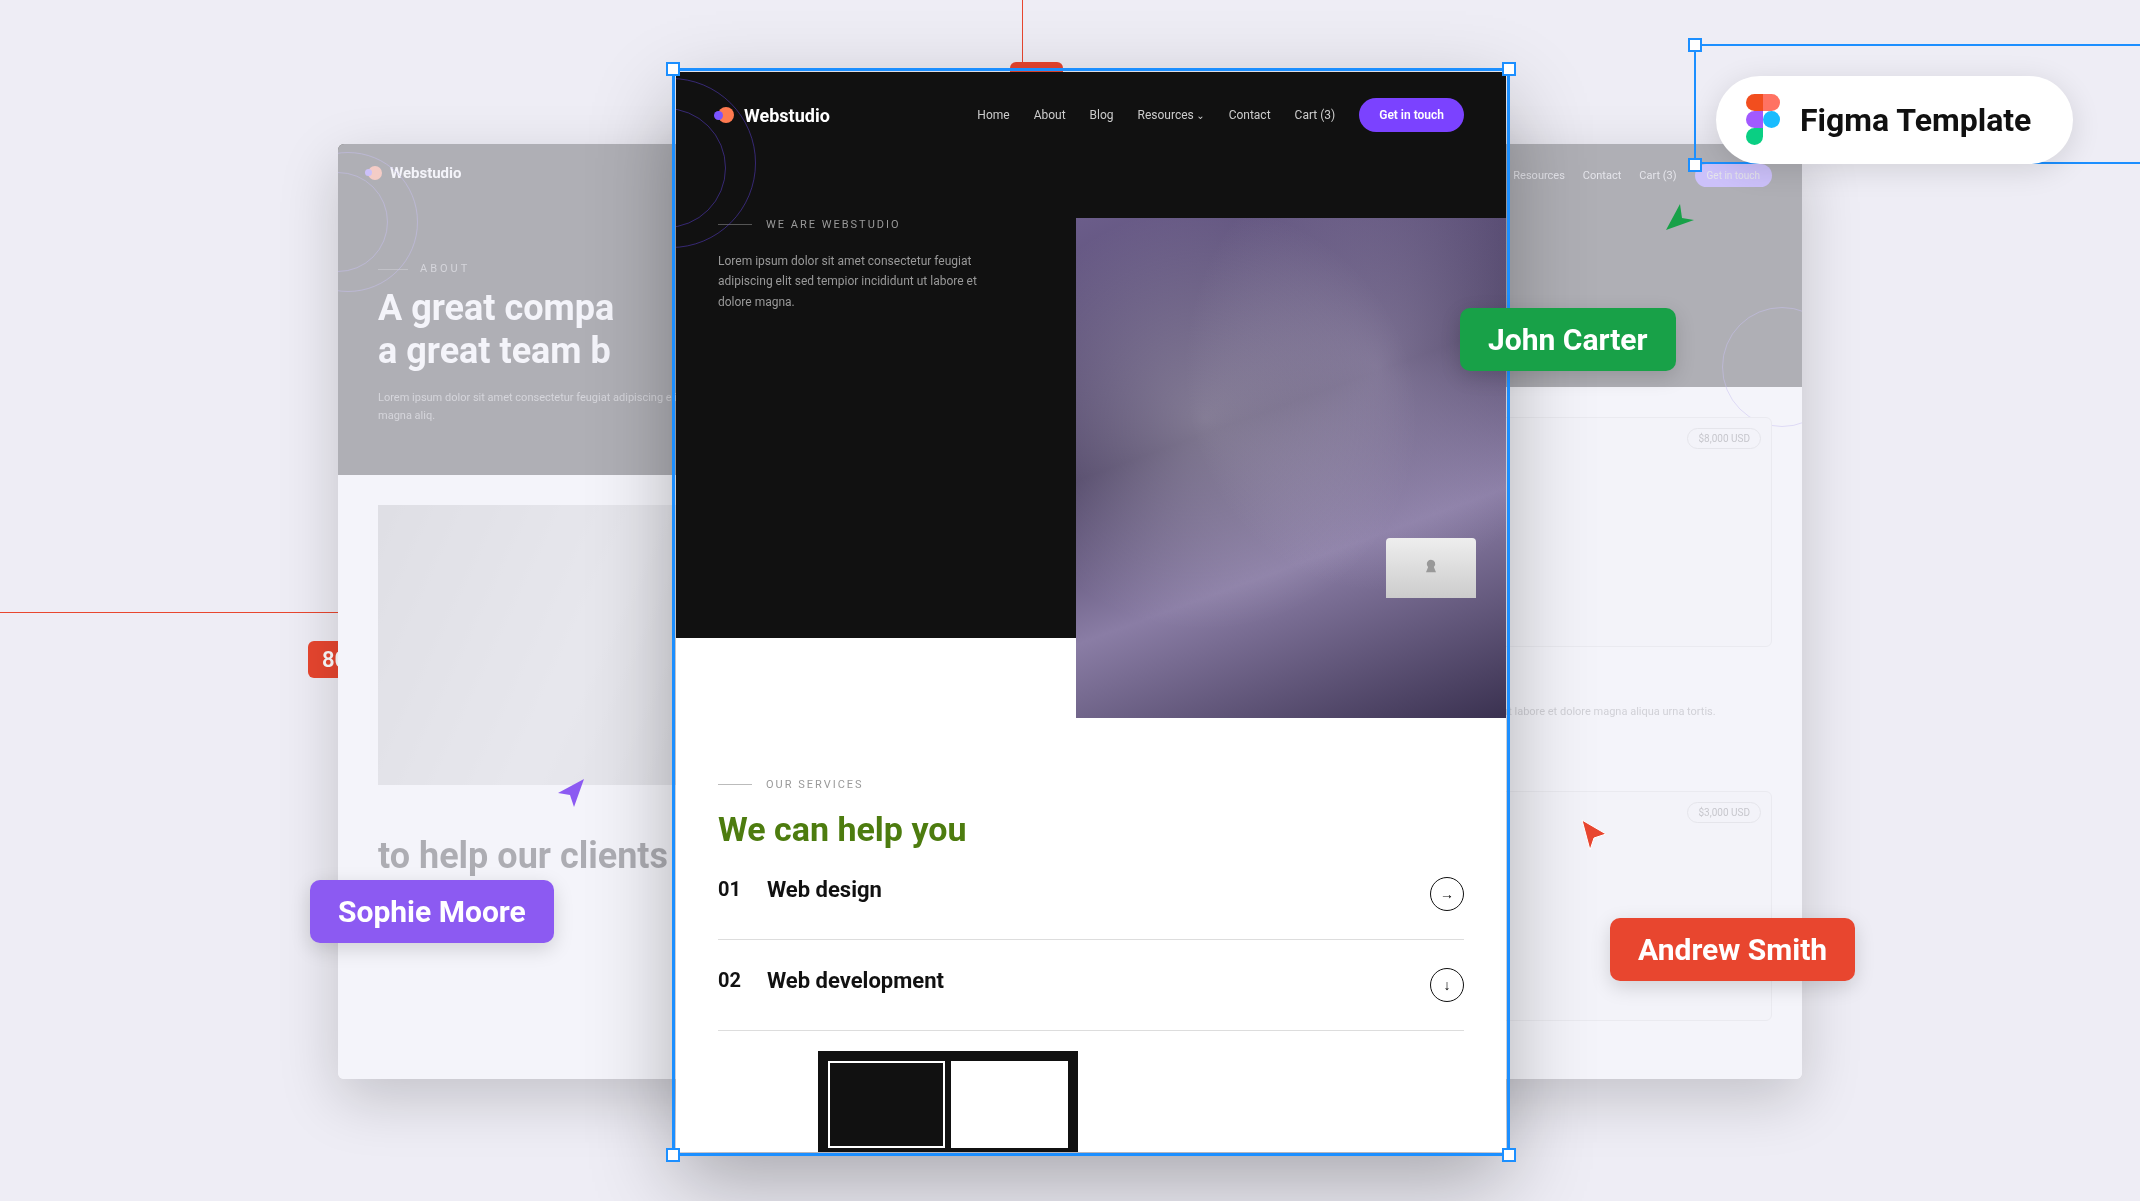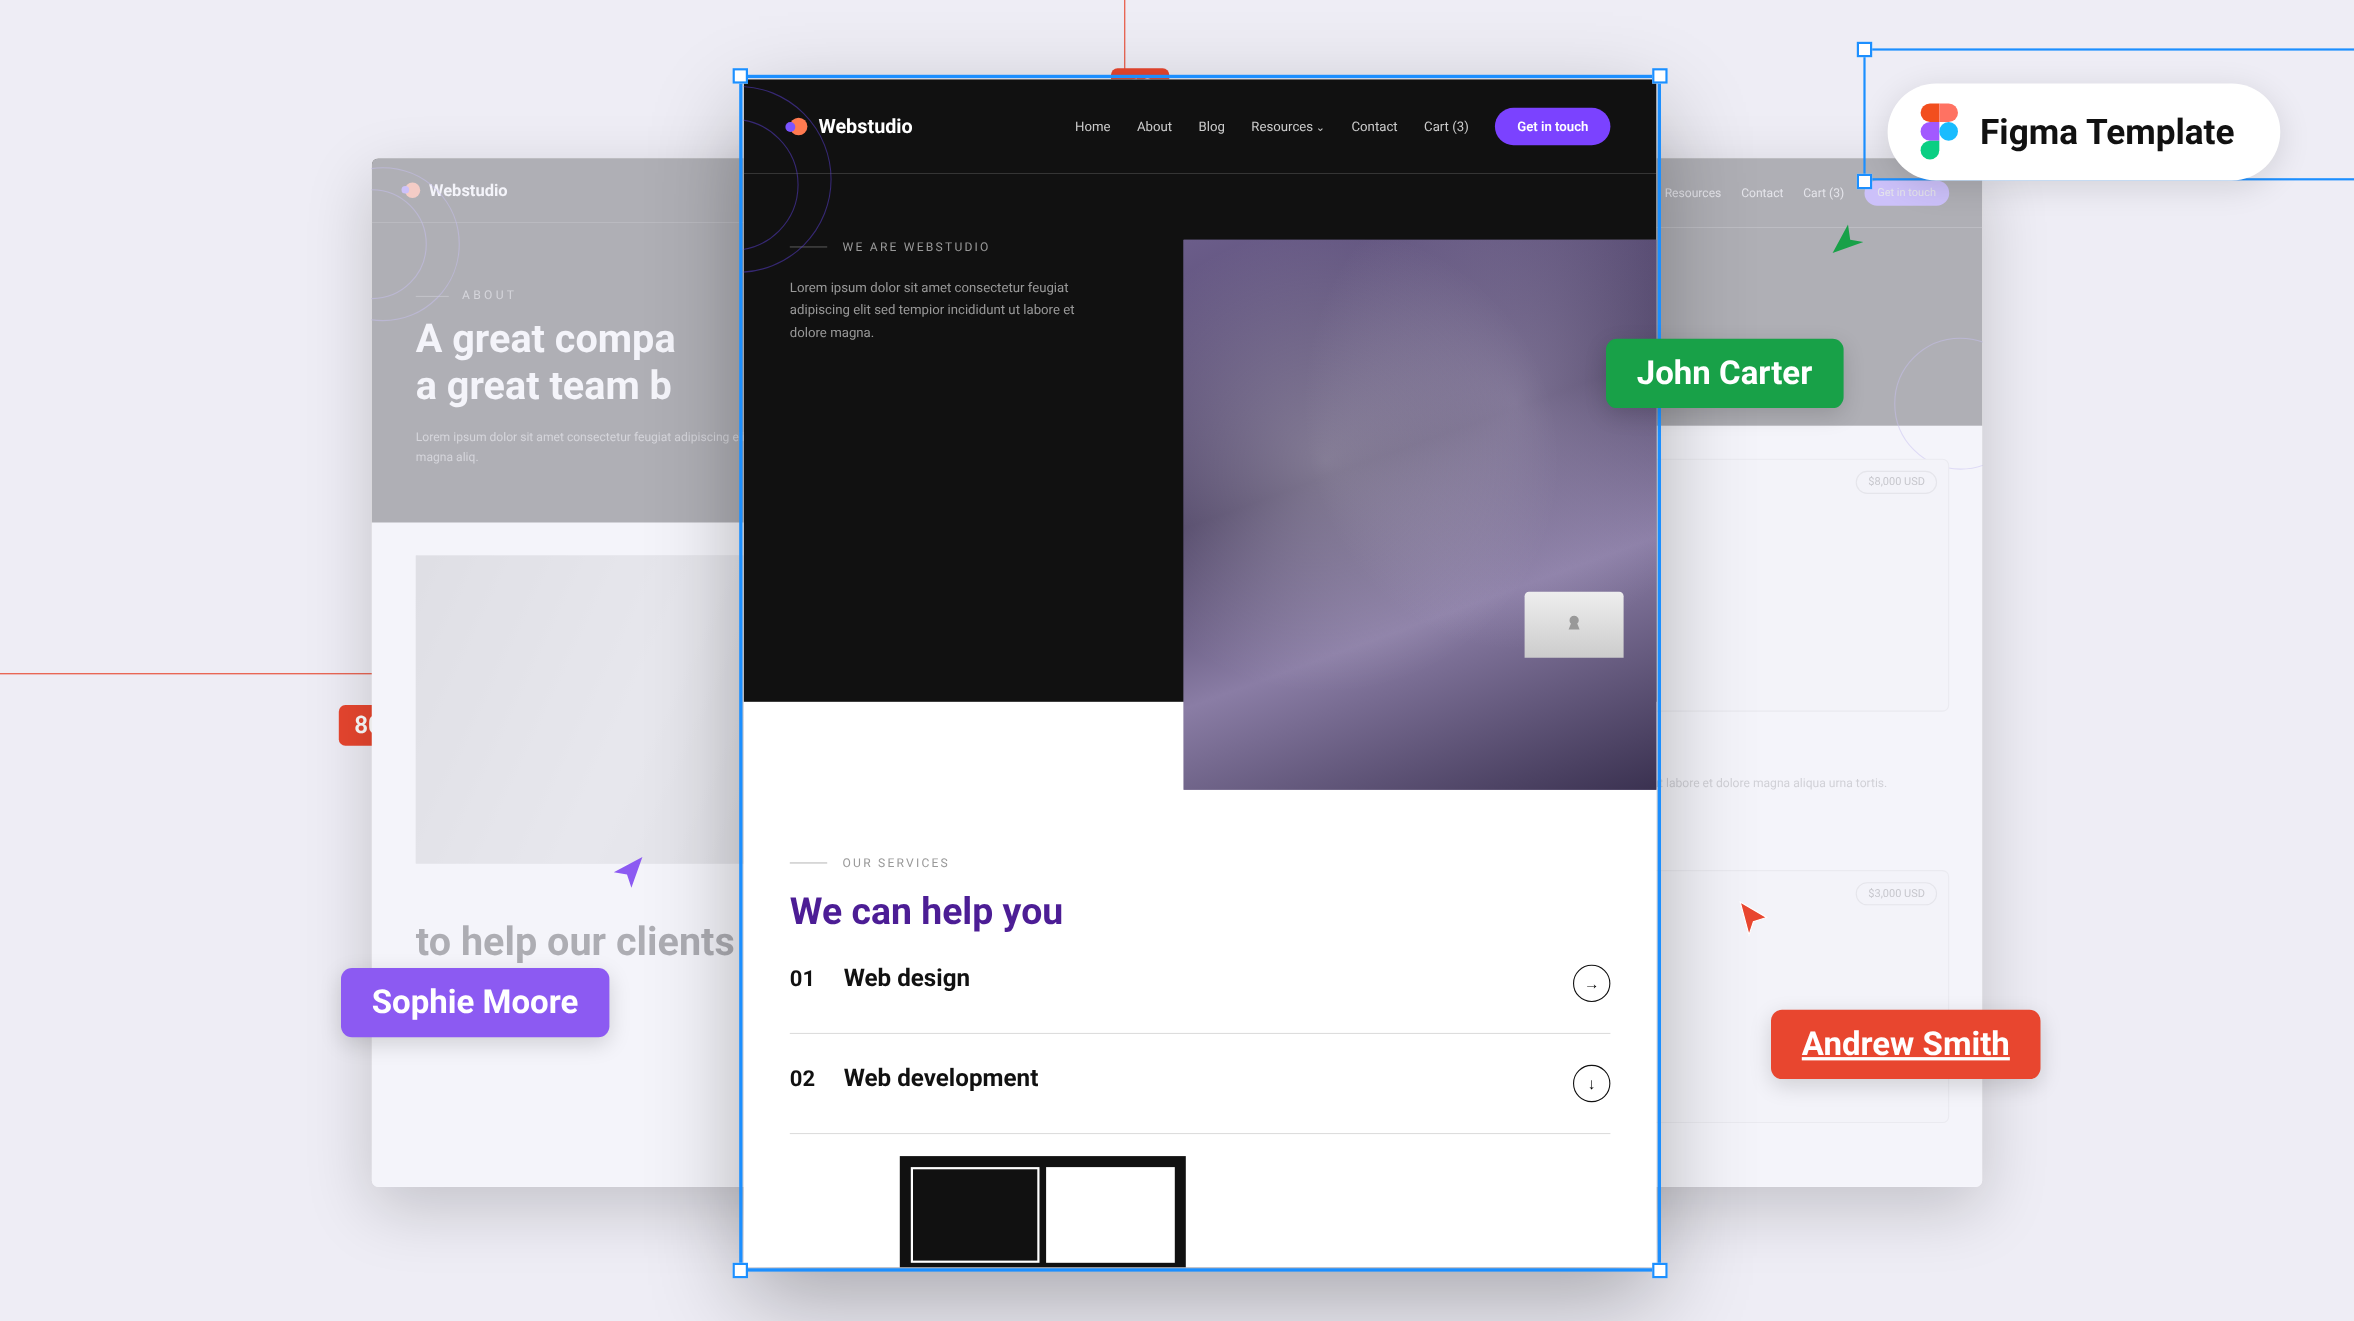--- a/index.html
+++ b/index.html
@@ -88,21 +88,21 @@
   font-weight: 700;
   padding: 14px 28px;
   border-radius: 10px;
   font-size: 30px;
   box-shadow: 0 6px 20px rgba(0,0,0,.15);
   margin-top: 28px;
 }
 
 .tag-sophie { top: 852px; left: 310px; background: #8C5AF2; }
 .tag-john   { top: 280px; left: 1460px; background: #18A148; }
-.tag-andrew { top: 890px; left: 1610px; background: #E8462F; text-decoration: underline; }
+.tag-andrew { top: 890px; left: 1610px; background: #E8462F; }
 
 
 .bg-frame {
   position: absolute;
   background: #fff;
   box-shadow: 0 20px 60px rgba(0,0,0,.18);
   border-radius: 6px;
   overflow: hidden;
 }
 .bg-left { top: 144px; left: 338px; width: 730px; height: 935px; }
@@ -221,21 +221,21 @@
 .m-body { font-size:12px; color:#999; line-height:1.7; margin-top:20px; max-width:280px; }
 .m-hero-image {
   position:absolute;
   right:0; top:60px;
   width:430px; height:500px;
   background: linear-gradient(130deg, #8a7bb0 0%, #5c4f7a 30%, #b8b0c8 55%, #7b6f95 100%);
 }
 
 
 .m-services { padding: 140px 42px 40px; }
-.m-s-title { font-size:34px; font-weight:700; color:#4c1d95; margin-top:18px; }
+.m-s-title { font-size:34px; font-weight:700; color:#4d7c0f; margin-top:18px; }
 .m-s-eyebrow { font-size:11px; letter-spacing:2px; color:#999; display:flex; align-items:center; gap:14px; }
 .m-s-eyebrow::before { content:""; width:34px; height:1px; background:#bbb; }
 .m-s-item {
   display:flex; align-items:flex-start; justify-content:space-between;
   padding: 28px 0;
   border-bottom:1px solid #ddd;
 }
 .m-s-item:last-of-type { border-bottom:none; }
 .m-s-left { display:flex; gap:26px; }
 .m-s-num { font-size:20px; font-weight:700; color:#111; }

